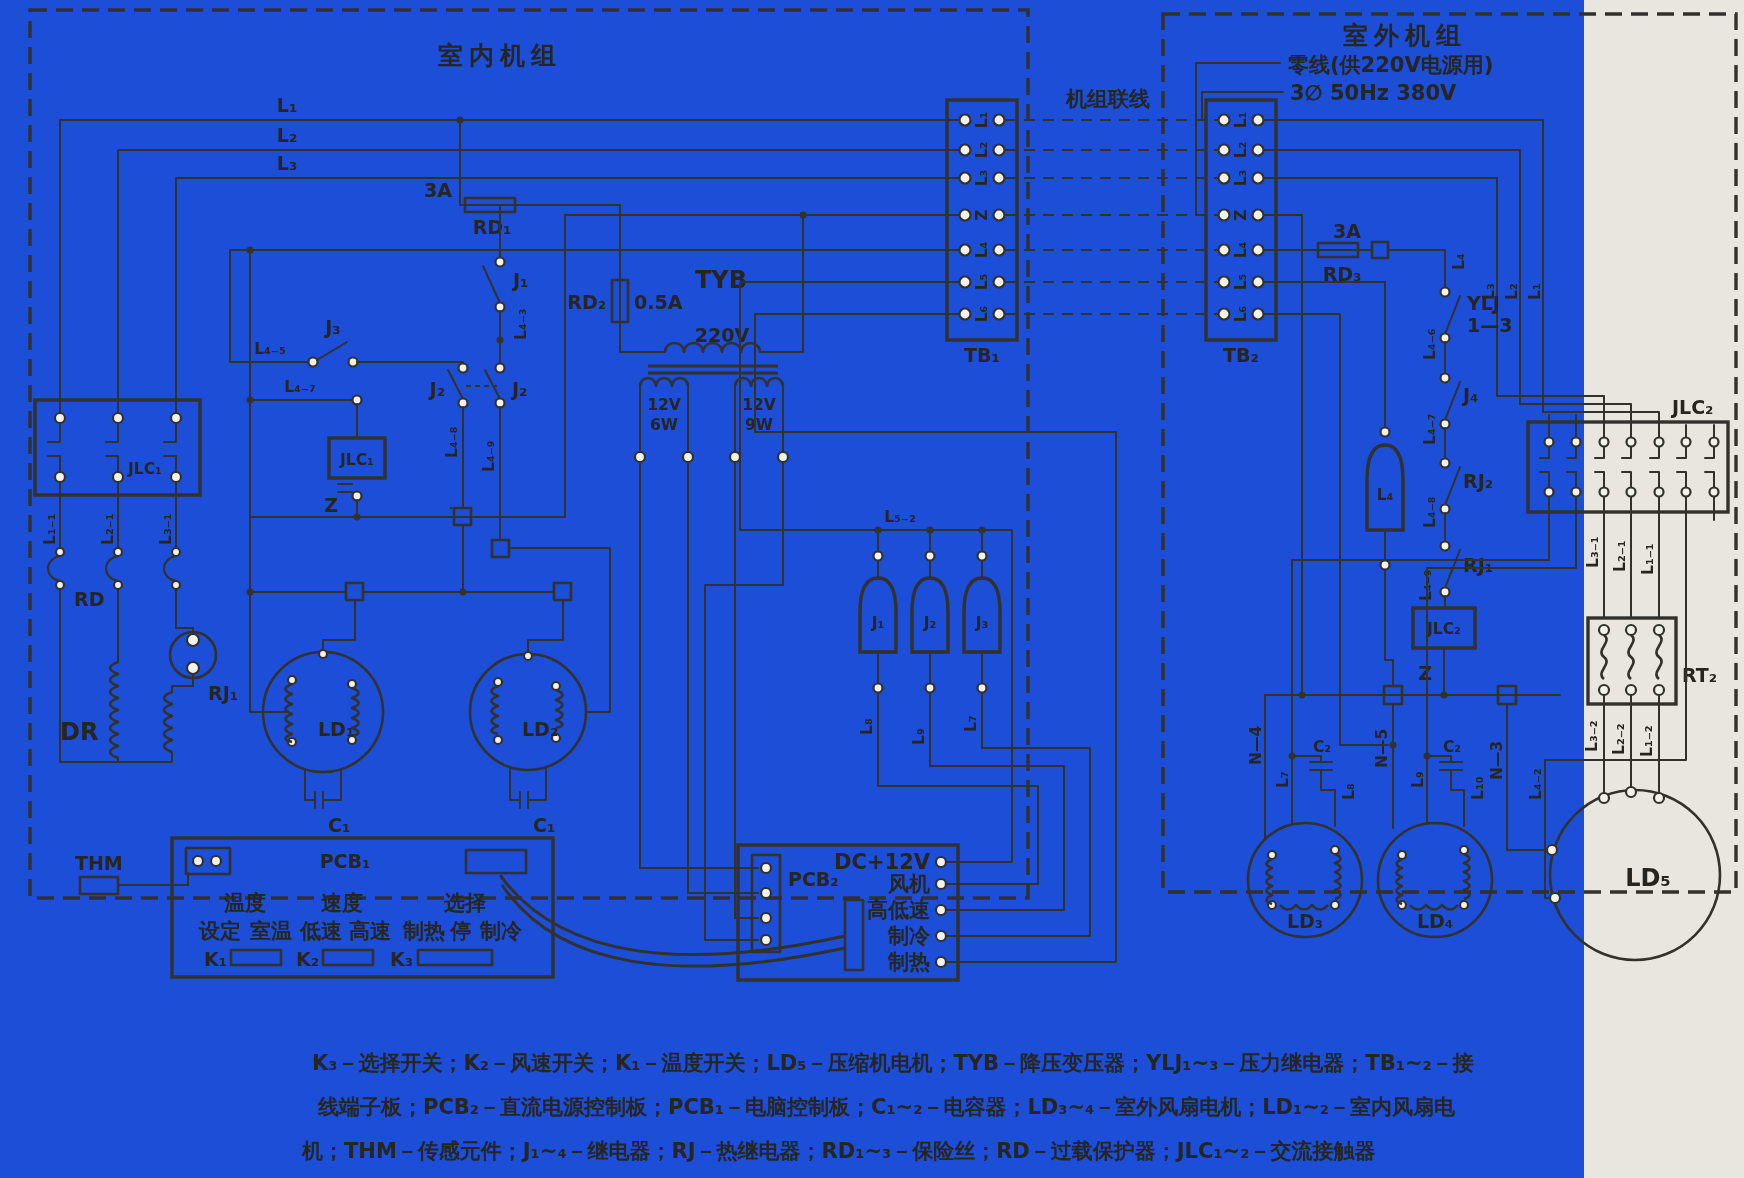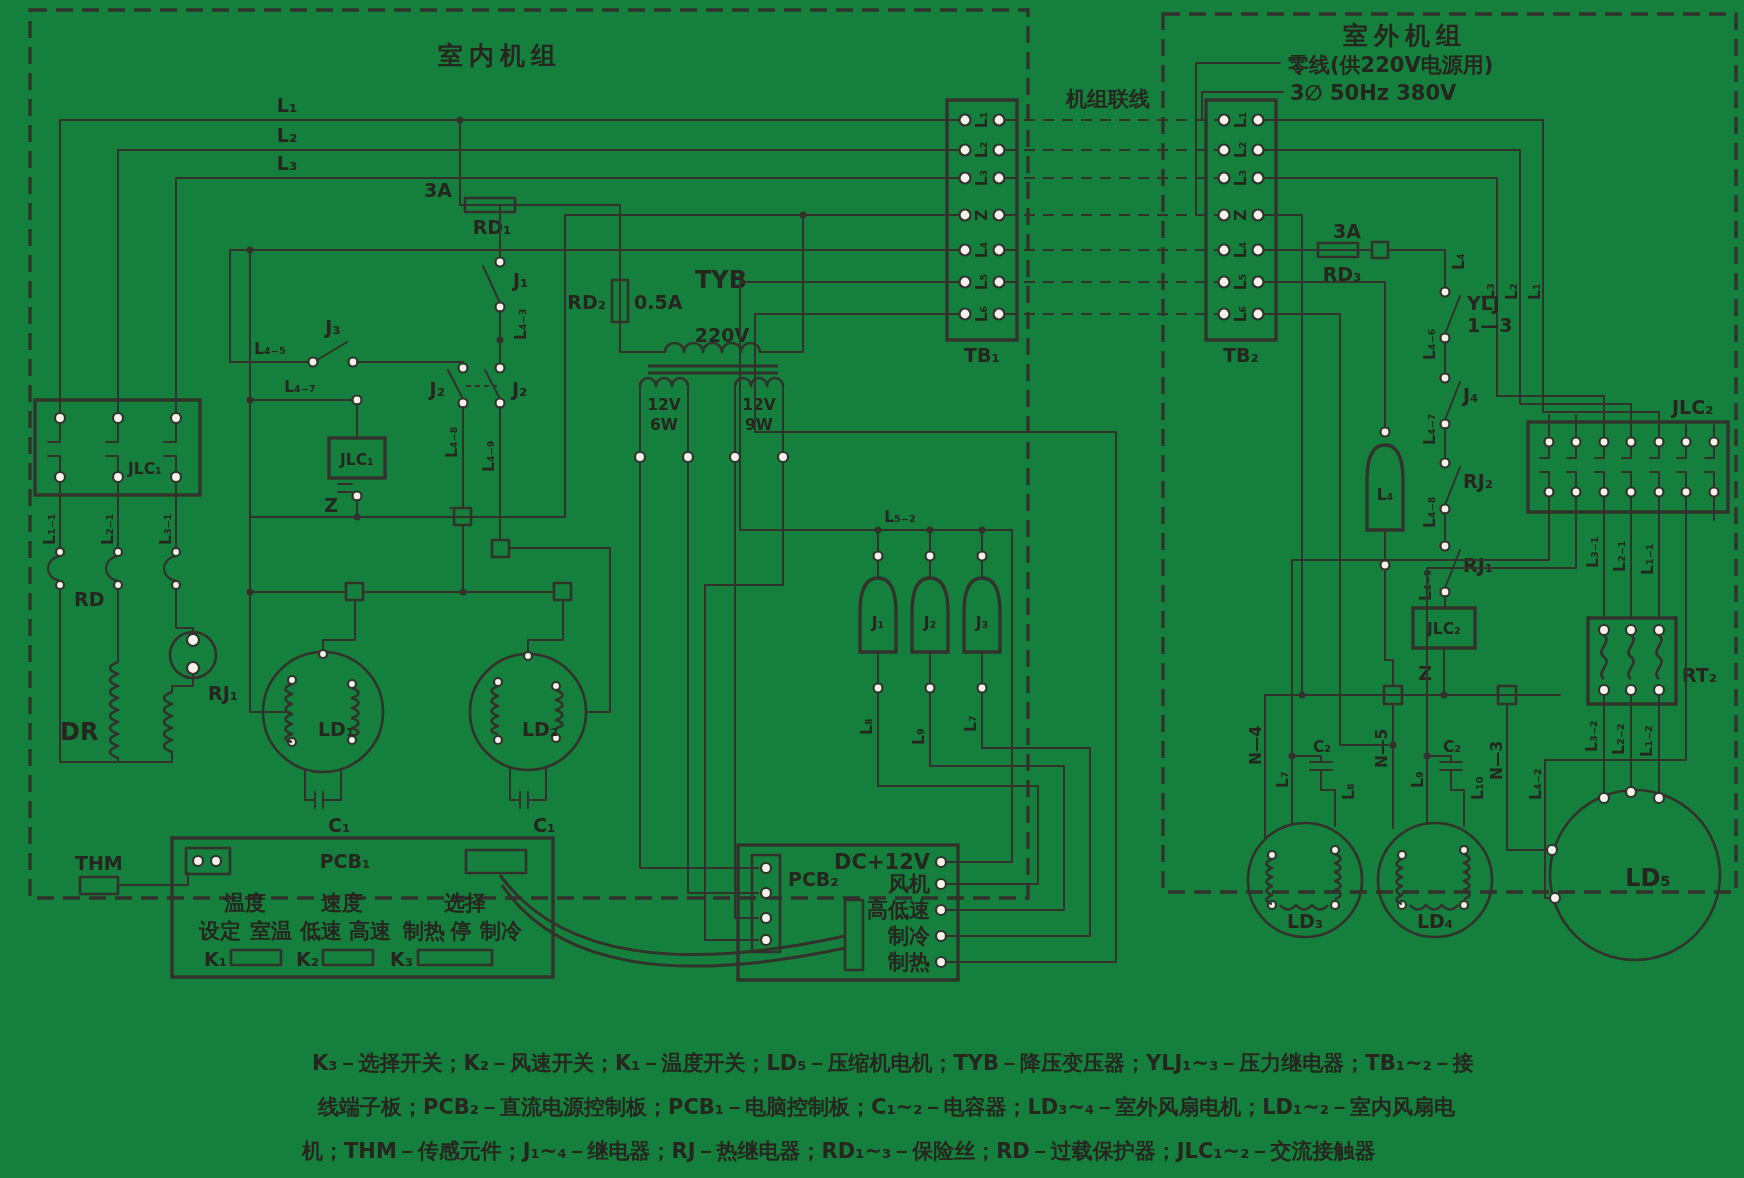--- a/index.html
+++ b/index.html
@@ -1,16 +1,16 @@
 <!DOCTYPE html>
 <html><head>
 <meta charset="utf-8">
 <style>
   html,body{margin:0;padding:0;background:#e8e6df;}
-  .page{width:1744px;height:1178px;background:#15803d;position:relative;font-family:"DejaVu Sans",sans-serif;}
+  .page{width:1584px;height:1178px;background:#1d4ed8;position:relative;font-family:"DejaVu Sans",sans-serif;}
   svg{display:block}
   .w{stroke:#32312c;stroke-width:2;fill:none;stroke-linecap:round;stroke-linejoin:round}
   .w2{stroke:#32312c;stroke-width:3.2;fill:none;stroke-linejoin:round}
   .dash{stroke:#32312c;stroke-width:3.4;fill:none;stroke-dasharray:17 9}
   .ldash{stroke:#32312c;stroke-width:2;fill:none;stroke-dasharray:11 8}
   .mech{stroke:#32312c;stroke-width:1.8;fill:none;stroke-dasharray:5 4}
   .term{stroke:#32312c;stroke-width:2.2;fill:#f3f2ea}
   .dot{fill:#32312c;stroke:none}
   .box{stroke:#32312c;stroke-width:3.4;fill:none}
   .comp{stroke:#32312c;stroke-width:2.6;fill:none;stroke-linejoin:round}

